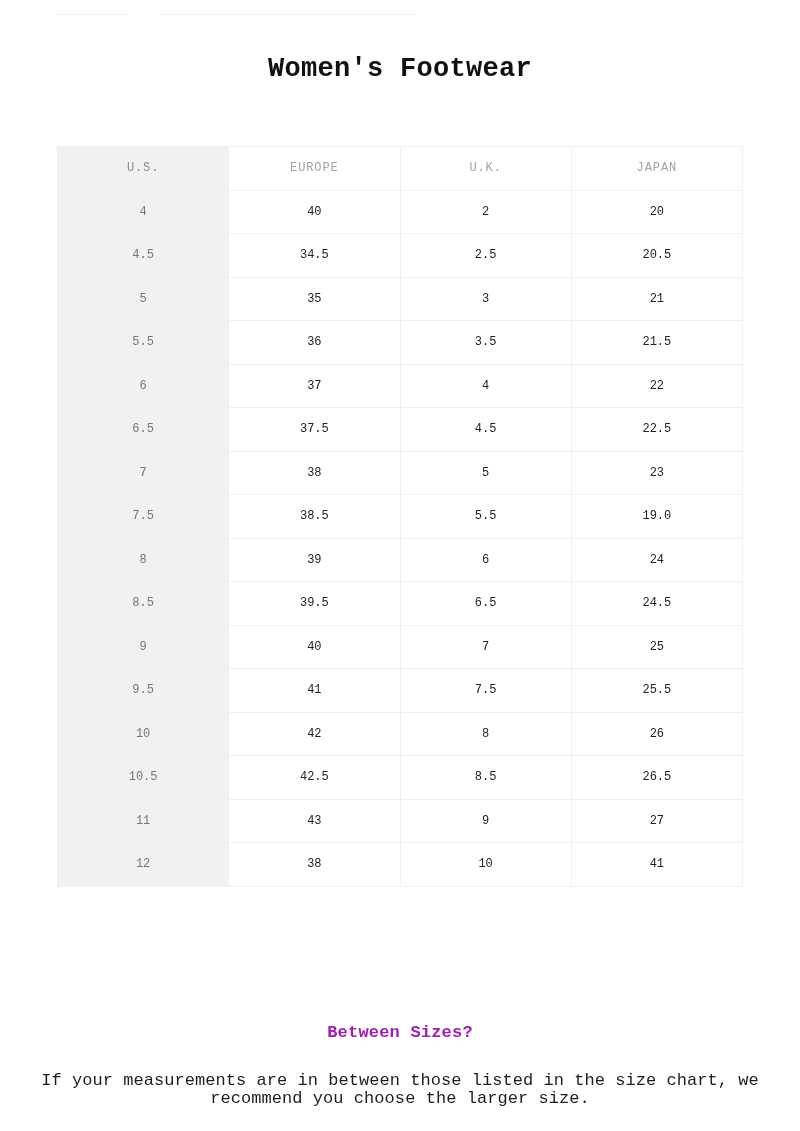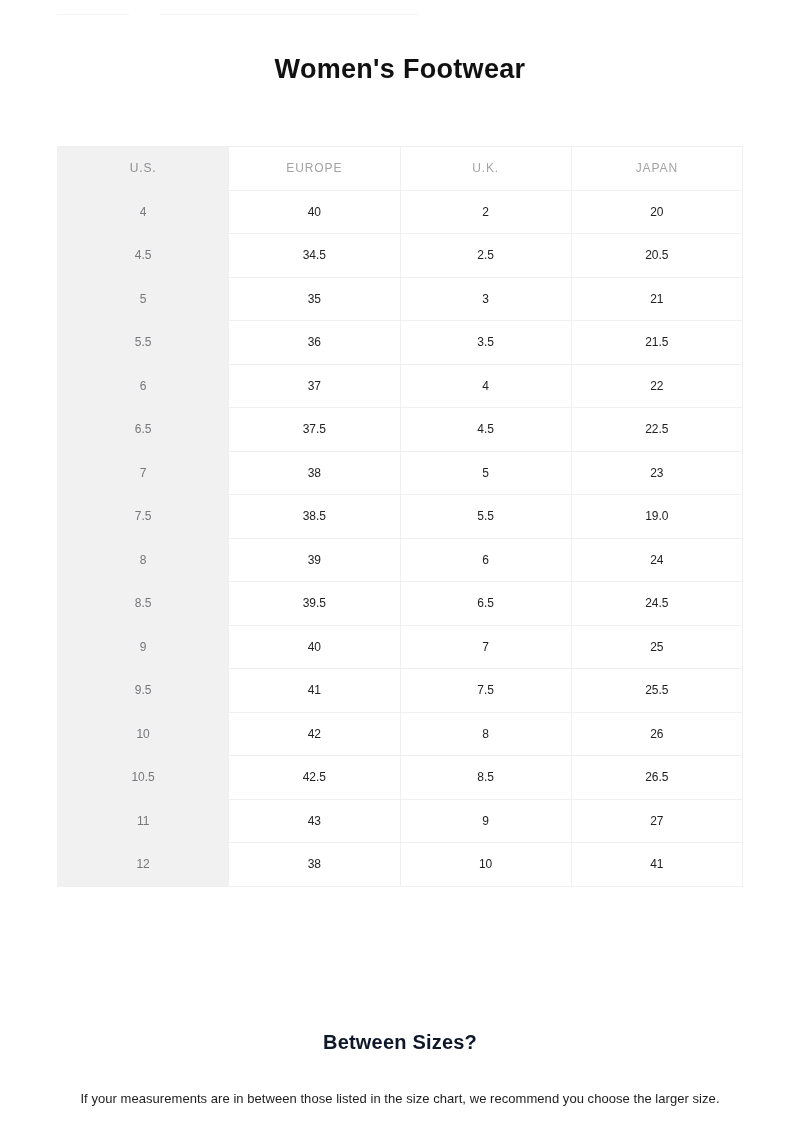--- a/index.html
+++ b/index.html
@@ -31,20 +31,21 @@
   }
   .artifact-a { left: 57px;  top: 14px; width: 72px; }
   .artifact-b { left: 160px; top: 14px; width: 258px; }
 
   .page {
     position: absolute;
     top: 0; left: 0;
     width: 800px;
     height: 1131px;
     padding: 16px;
+    font-family: Liberation Mono, monospace;
   }
 
   .page-title {
     text-align: center;
     font-size: 27px;
     font-weight: 700;
     letter-spacing: 0.3px;
     color: #111111;
     margin: 0;
     position: absolute;
@@ -105,29 +106,29 @@
 
   
   .footer {
     position: absolute;
     top: 1018px;
     left: 0;
     width: 800px;
     text-align: center;
   }
   .footer-heading {
-    font-size: 20px;
+    font-size: 17px;
     font-weight: 700;
-    color: #0f172a;
+    color: #a21caf;
     letter-spacing: 0.2px;
-    margin: 12px;
+    margin: 3px;
     line-height: 24px;
   }
   .footer-note {
-    font-size: 13px;
+    font-size: 17px;
     color: #1d1d1f;
     margin: 0;
     padding-top: 24px;
     line-height: 18px;
     letter-spacing: 0.05px;
   }
 </style>
 </head>
 <body>
 

